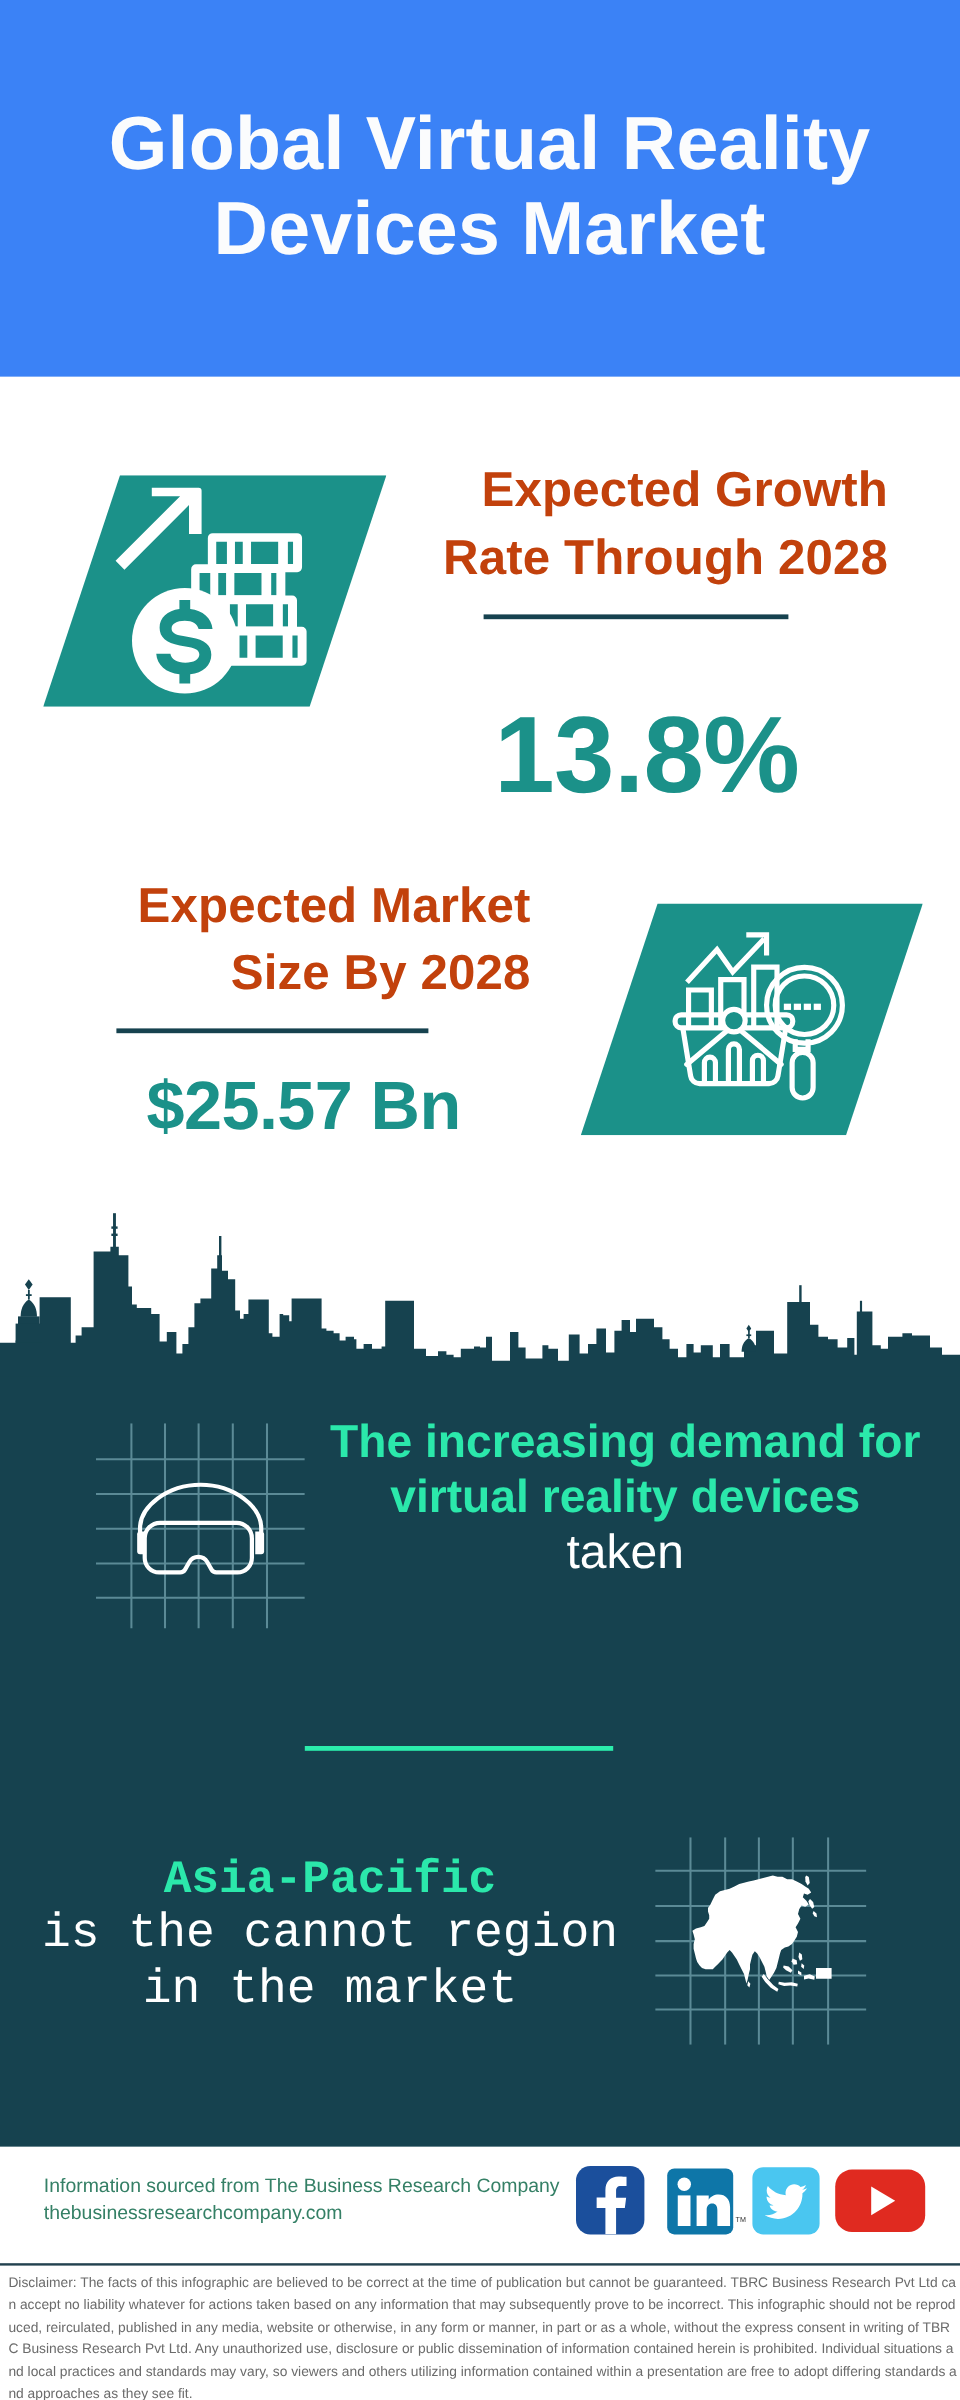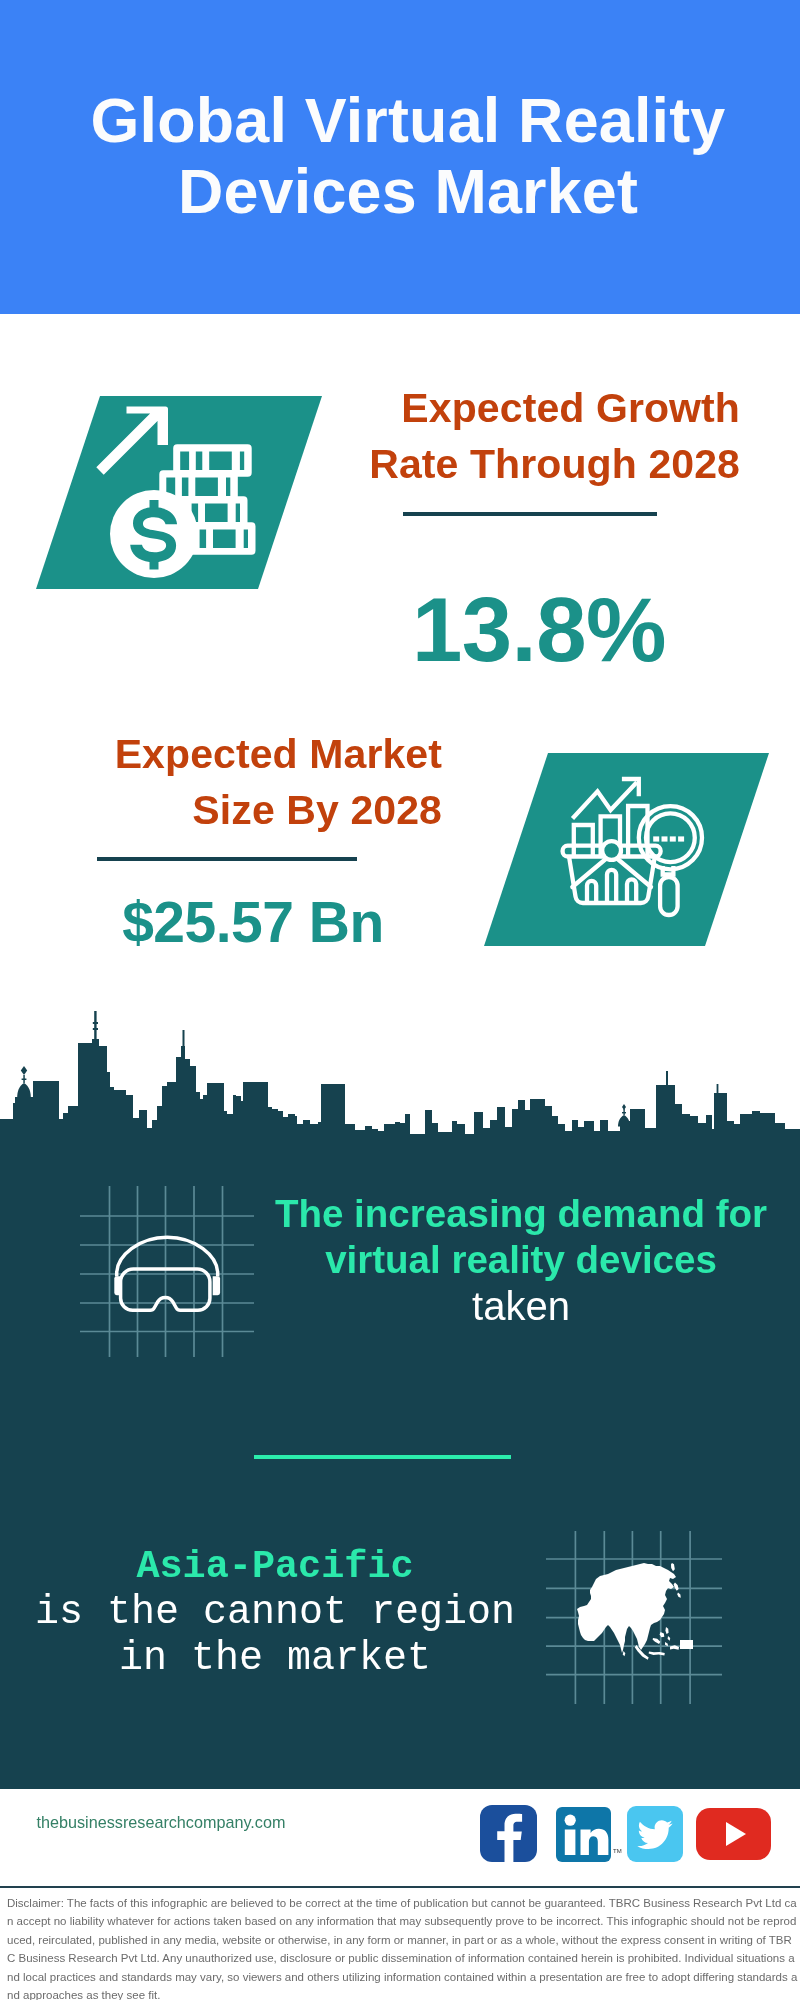--- a/index.html
+++ b/index.html
@@ -22,21 +22,21 @@
     text-align:right;letter-spacing:0.1px;}
   .stat-rule{position:absolute;height:4px;background:#16424f;}
   .stat-val{position:absolute;color:#1b9189;font-weight:700;font-size:90.5px;line-height:90.5px;
     text-align:center;letter-spacing:-0.5px;}
 
   
   .dark{position:absolute;left:0;top:1140px;width:800px;height:649px;background:#16424f;}
 
   
   .grid-icon{position:absolute;}
-  .drv-text{position:absolute;text-align:center;font-size:40px;line-height:46px;color:#fff;margin-top:12px;}
+  .drv-text{position:absolute;text-align:center;font-size:40px;line-height:46px;color:#fff;}
   .drv-text .hl,.rgn-text .hl{color:#2be8ab;font-weight:700;font-size:38.5px;}
   .mid-rule{position:absolute;height:4px;background:#2bedac;}
 
   .rgn-text{position:absolute;text-align:center;font-size:40px;line-height:46px;color:#fff;}
 
   
   .foot{position:absolute;left:0;top:1789px;width:800px;height:97px;background:#fff;}
   .foot-txt{position:absolute;left:36.5px;top:1812px;color:#358066;font-size:16.2px;line-height:21.5px;}
   .sbtn{position:absolute;display:block;overflow:hidden;}
   .sbtn svg{display:block;}
@@ -211,20 +211,21 @@
       <path d="M107 107 l4.2 0.8 l3.2 3 l-1.4 2.2 l-4 -2.2 l-2.4 -2.2 z"></path>
       <path d="M114.5 101 l3.4 1.6 l0.4 3.2 l-3 0.4 l-1.6 -2.8 z"></path>
       <path d="M124 115.5 l4.8 -1.2 l4.2 1.8 l-0.4 2.6 l-4.8 -1 l-3.8 0.8 z"></path>
       <path d="M134 109 l13 0 l0 9 l-13 0 z"></path>
       <path d="M77.5 120 l1.8 2.2 l-0.8 3 l-1.8 -1.8 z"></path>
     </g>
   </svg>
 
   <div class="foot"></div>
   <div class="foot-txt">
+    <div>Information sourced from The Business Research Company</div>
     <div>thebusinessresearchcompany.com</div>
   </div>
   <div id="social-row">
     <a class="sbtn" style="left:480px;top:1805px;width:57px;height:57px;border-radius:12px;background:#1b4f9c;">
       <svg viewBox="0 0 57 57" width="57" height="57">
           <path fill="#fff" d="M33.4 57 V35 h7.3 l1.1 -8.6 h-8.4 v-5.5 c0 -2.5 0.7 -4.2 4.2 -4.2 h4.5 v-7.7 c-0.8 -0.1 -3.5 -0.3 -6.6 -0.3 -6.5 0 -11 4 -11 11.3 v6.3 h-7.3 V35 h7.3 v22 z"></path>
         </svg>
     </a>
     <a class="sbtn" style="left:556px;top:1807px;width:55px;height:55px;border-radius:6px;background:#0e76a8;">
       <svg viewBox="0 0 55 55" width="55" height="55">

